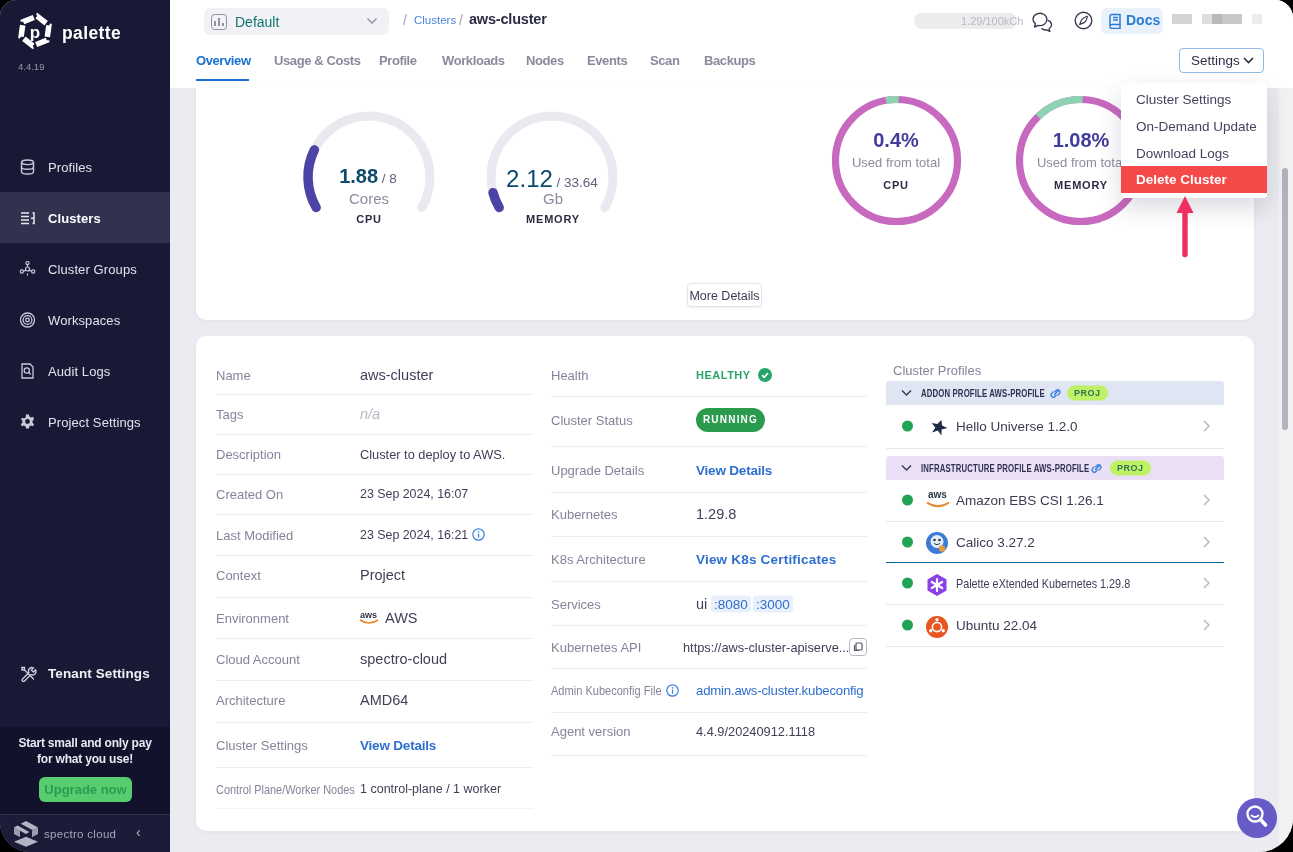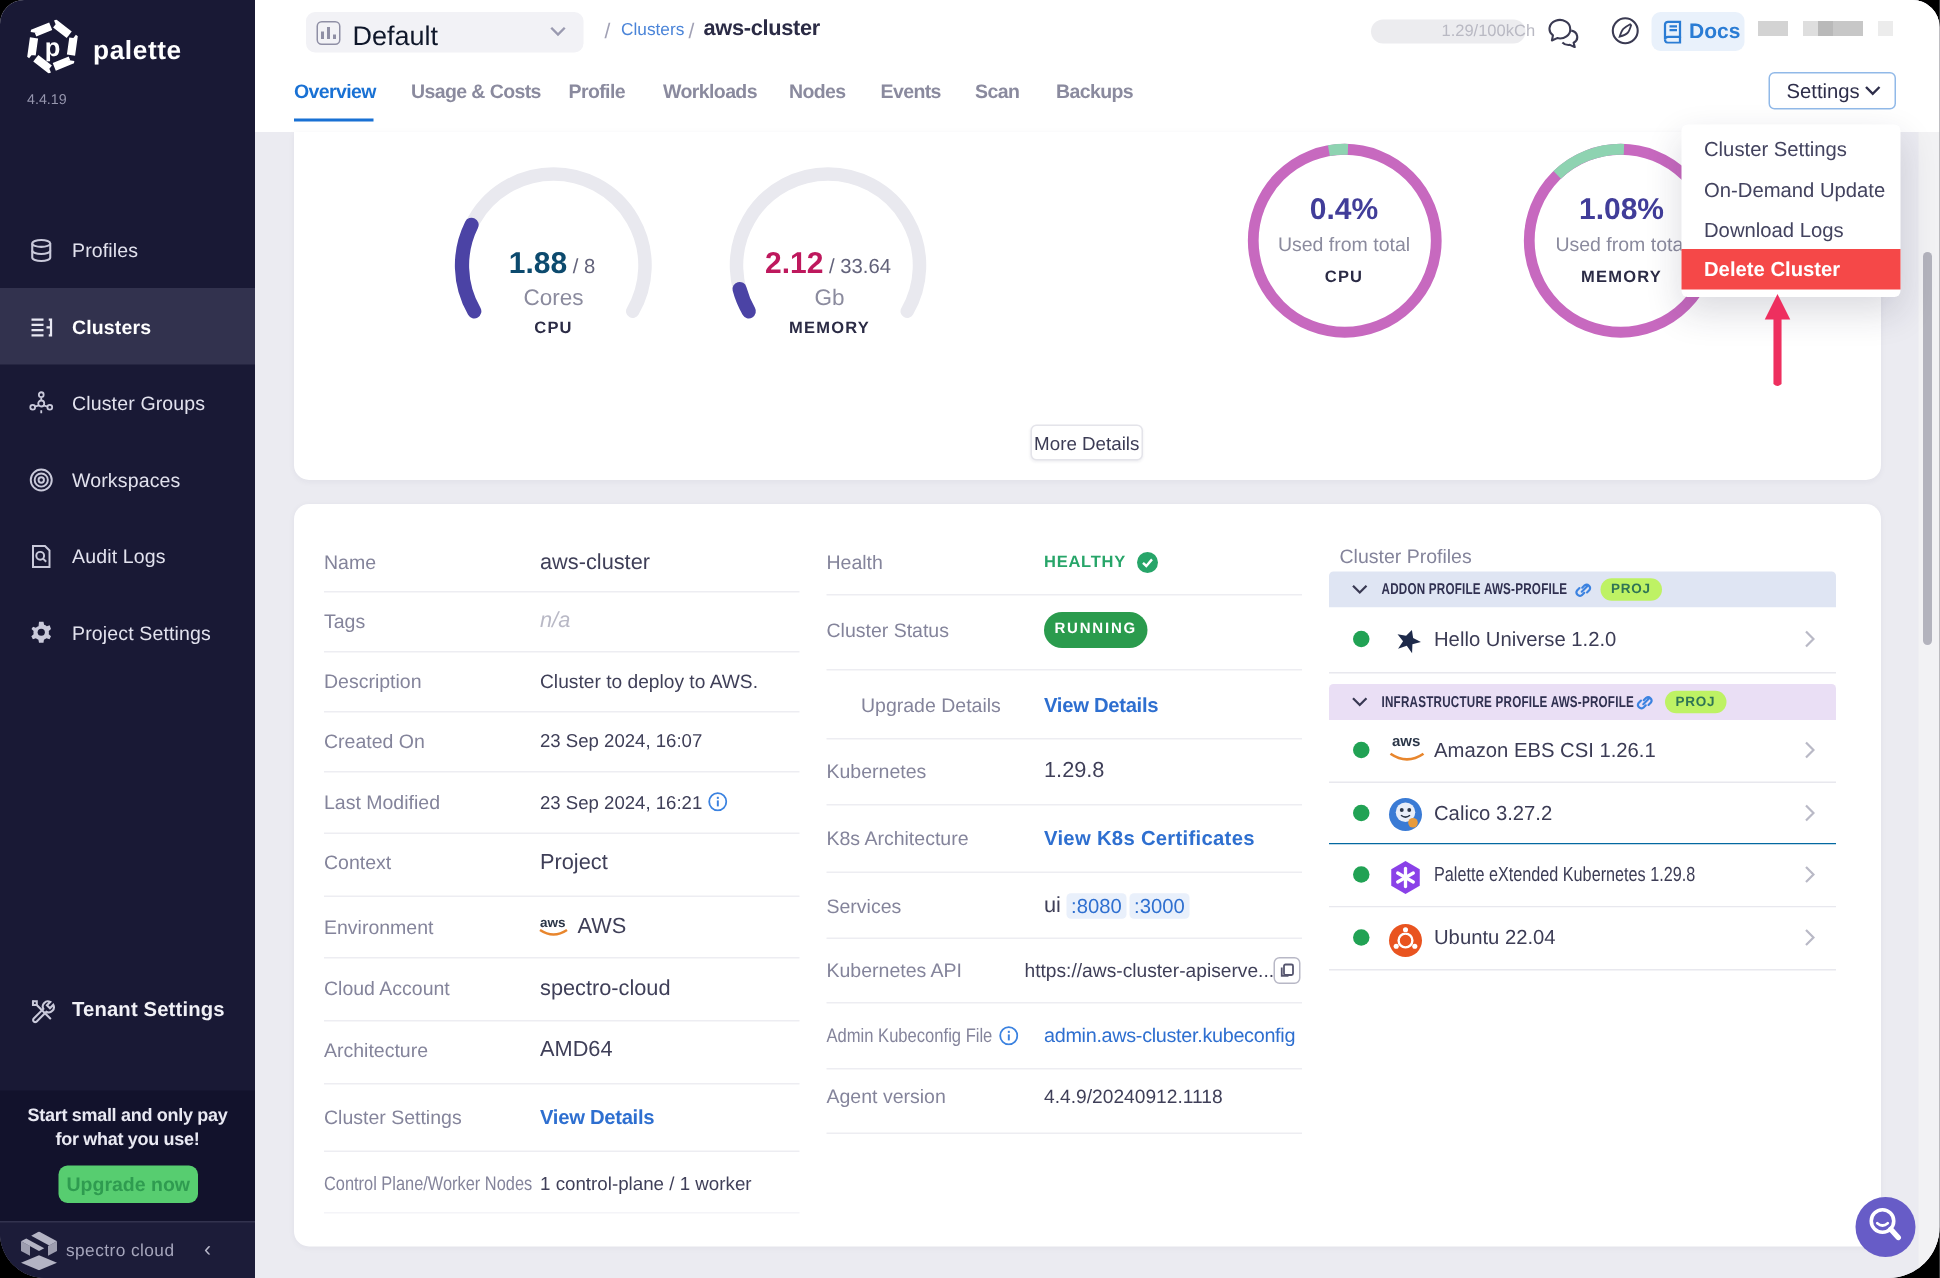--- a/index.html
+++ b/index.html
@@ -138,21 +138,21 @@
     <div class="abs" style="left:136px;top:824px;font-size:14px;color:#b9b9cb;">‹</div>
   </div>
 
   <div class="topbar"></div>
 
   <div class="abs" style="left:204px;top:8px;width:185px;height:27px;background:#f2f2f6;border-radius:6px;"></div>
   <div class="abs" style="left:211px;top:13.5px;width:16px;height:16px;border:1.4px solid #8f8fa5;border-radius:3.5px;"></div>
   <div class="abs" style="left:214px;top:21px;width:2px;height:5px;background:#8f8fa5;"></div>
   <div class="abs" style="left:218px;top:18px;width:2px;height:8px;background:#8f8fa5;"></div>
   <div class="abs" style="left:222px;top:23px;width:2px;height:3px;background:#8f8fa5;"></div>
-  <div class="abs" style="left:235px;top:14px;font-size:18px;color:#0f172a;">Default</div>
+  <div class="abs" style="left:235px;top:14px;font-size:14px;color:#0f766e;">Default</div>
   <svg class="abs" style="left:366px;top:17px;" width="12" height="8" viewBox="0 0 12 8">
       <path d="M1.5 1.5 L6 6 L10.5 1.5" fill="none" stroke="#9a9ab0" stroke-width="1.6"></path>
     </svg>
 
   <div class="abs" style="left:403px;top:12px;font-size:14px;color:#a0a0b4;">/</div>
   <div class="abs" style="left:414px;top:13.5px;font-size:11.5px;color:#4a84d8;">Clusters</div>
   <div class="abs" style="left:459px;top:12px;font-size:14px;color:#a0a0b4;">/</div>
   <div class="abs" style="left:469px;top:11px;font-size:14.5px;font-weight:bold;color:#2b2b45;letter-spacing:-.2px;">aws-cluster</div>
 
   <div class="abs" style="left:914px;top:12.5px;width:103px;height:16px;background:#ececef;border-radius:8px;"></div>
@@ -204,21 +204,21 @@
     <path d="M 17.17 100.50 A 61 61 0 1 1 122.83 100.50" fill="none" stroke="#e9e9ef" stroke-width="9" stroke-linecap="round"></path>
     <path d="M 17.17 100.50 A 61 61 0 0 1 15.36 42.88" fill="none" stroke="#4b43a5" stroke-width="9.5" stroke-linecap="round"></path>
   </svg>
   <svg class="abs" style="left:482px;top:107px;" width="140" height="140" viewBox="0 0 140 140">
     <path d="M 17.17 100.50 A 61 61 0 1 1 122.83 100.50" fill="none" stroke="#e9e9ef" stroke-width="9" stroke-linecap="round"></path>
     <path d="M 17.17 100.50 A 61 61 0 0 1 11.05 85.69" fill="none" stroke="#4b43a5" stroke-width="9.5" stroke-linecap="round"></path>
   </svg>
   <div class="abs ctrx" style="left:368px;top:165px;white-space:nowrap;"><span style="font-size:20px;font-weight:bold;color:#0c4a6e;">1.88</span><span style="font-size:13.5px;color:#62627a;"> / 8</span></div>
   <div class="abs ctrx" style="left:369px;top:190px;font-size:15px;color:#8b8b9e;">Cores</div>
   <div class="abs ctrx" style="left:369px;top:213px;font-size:11px;font-weight:bold;color:#2b2b45;letter-spacing:.8px;">CPU</div>
-  <div class="abs ctrx" style="left:552px;top:165px;white-space:nowrap;"><span style="font-size:20px;font-weight:bold;color:#be185d;">2.12</span><span style="font-size:13.5px;color:#62627a;"> / 33.64</span></div>
+  <div class="abs ctrx" style="left:552px;top:165px;white-space:nowrap;"><span style="font-size:24px;font-weight:normal;color:#0c4a6e;">2.12</span><span style="font-size:13.5px;color:#62627a;"> / 33.64</span></div>
   <div class="abs ctrx" style="left:553px;top:190px;font-size:15px;color:#8b8b9e;">Gb</div>
   <div class="abs ctrx" style="left:553px;top:213px;font-size:11px;font-weight:bold;color:#2b2b45;letter-spacing:.8px;">MEMORY</div>
 
   <svg class="abs" style="left:826px;top:90px;" width="141" height="141" viewBox="0 0 141 141">
     <circle cx="70.5" cy="70.5" r="61" fill="none" stroke="#c769bf" stroke-width="7.2"></circle>
     <path d="M 59.91 10.43 A 61 61 0 0 1 72.63 9.54" fill="none" stroke="#8ed3b1" stroke-width="7.2"></path>
   </svg>
   <svg class="abs" style="left:1010px;top:90px;" width="141" height="141" viewBox="0 0 141 141">
     <circle cx="70.5" cy="70.5" r="61" fill="none" stroke="#c769bf" stroke-width="7.2"></circle>
     <path d="M 28.13 26.62 A 61 61 0 0 1 72.63 9.54" fill="none" stroke="#8ed3b1" stroke-width="7.2"></path>
@@ -278,21 +278,21 @@
   <div class="hline" style="left:216px;top:808px;width:317px;background:#f4f4f8;"></div>
 
   <div class="lbl vc" style="left:551px;top:374.5px;">Health</div>
   <div class="abs vc" style="left:696px;top:374.5px;font-size:11px;font-weight:bold;color:#27a569;letter-spacing:.5px;">HEALTHY</div>
   <svg class="abs" style="left:758px;top:367.5px;" width="14" height="14" viewBox="0 0 14 14">
       <circle cx="7" cy="7" r="7" fill="#27a569"></circle>
       <path d="M4 7.2 L6.2 9.3 L10 4.9" fill="none" stroke="#fff" stroke-width="1.6"></path>
     </svg>
   <div class="lbl vc" style="left:551px;top:420px;">Cluster Status</div>
   <div class="abs" style="left:696px;top:408px;width:69px;height:24px;background:#2a9b4d;border-radius:12px;text-align:center;line-height:24px;font-size:10px;font-weight:bold;color:#fff;letter-spacing:1.2px;">RUNNING</div>
-  <div class="lbl vc" style="left:574px;top:469.5px;">Upgrade Details</div>
+  <div class="lbl vc" style="left:551px;top:469.5px;">Upgrade Details</div>
     <div class="val vc link" style="left:696px;top:469.5px;font-size:13.5px;font-weight:bold;letter-spacing:-.2px;">View Details</div>
   <div class="lbl vc" style="left:551px;top:514px;">Kubernetes</div>
     <div class="val vc" style="left:696px;top:514px;">1.29.8</div>
   <div class="lbl vc" style="left:551px;top:558.5px;">K8s Architecture</div>
     <div class="val vc link" style="left:696px;top:558.5px;font-size:13.5px;font-weight:bold;letter-spacing:.2px;">View K8s Certificates</div>
   <div class="lbl vc" style="left:551px;top:603.5px;">Services</div>
   <div class="val vc" style="left:696px;top:603.5px;">ui</div>
   <div class="abs vc" style="left:711px;top:603.5px;background:#e9f0fb;border-radius:3px;padding:1px 3px;font-size:13.5px;color:#2e6fd0;">:8080</div>
   <div class="abs vc" style="left:753px;top:603.5px;background:#e9f0fb;border-radius:3px;padding:1px 3px;font-size:13.5px;color:#2e6fd0;">:3000</div>
   <div class="lbl vc" style="left:551px;top:646.5px;">Kubernetes API</div>

